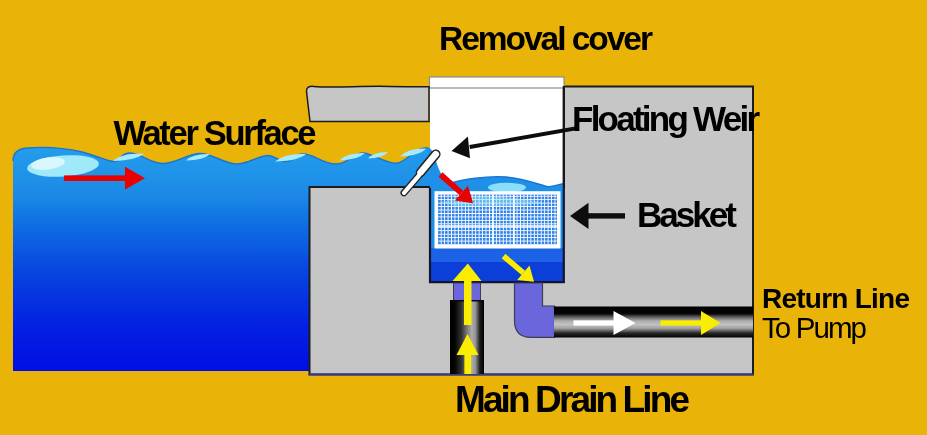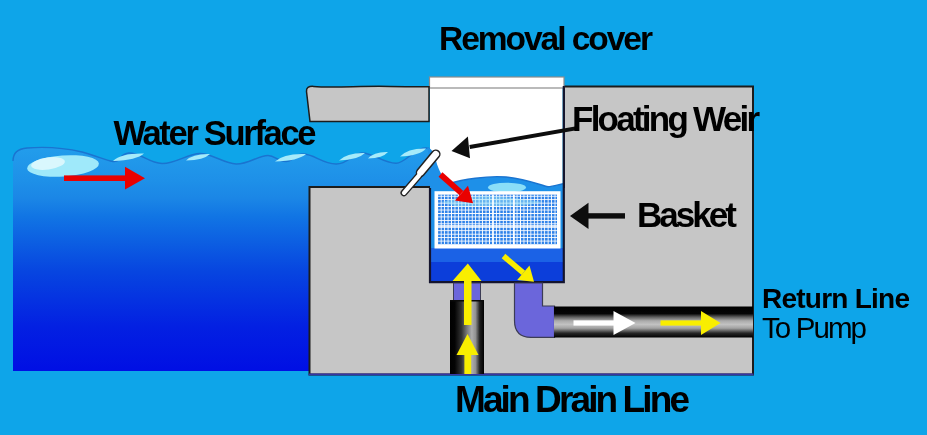--- a/index.html
+++ b/index.html
@@ -1,16 +1,16 @@
 <!DOCTYPE html>
 <html><head>
 <meta charset="utf-8">
 <style>
   html,body{margin:0;padding:0;background:#fff;}
-  #stage{position:relative;width:927px;height:435px;overflow:hidden;background:#0ea5e9;
+  #stage{position:relative;width:927px;height:435px;overflow:hidden;background:#eab308;
          font-family:"Liberation Sans",sans-serif;}
   svg{position:absolute;left:0;top:0;}
 </style>
 </head>
 <body>
 <div id="stage">
 <svg width="927" height="435" viewBox="0 0 927 435">
   <defs>
     <linearGradient id="waterGrad" x1="0" y1="150" x2="0" y2="371" gradientUnits="userSpaceOnUse">
       <stop offset="0" stop-color="#229ceb"></stop>

